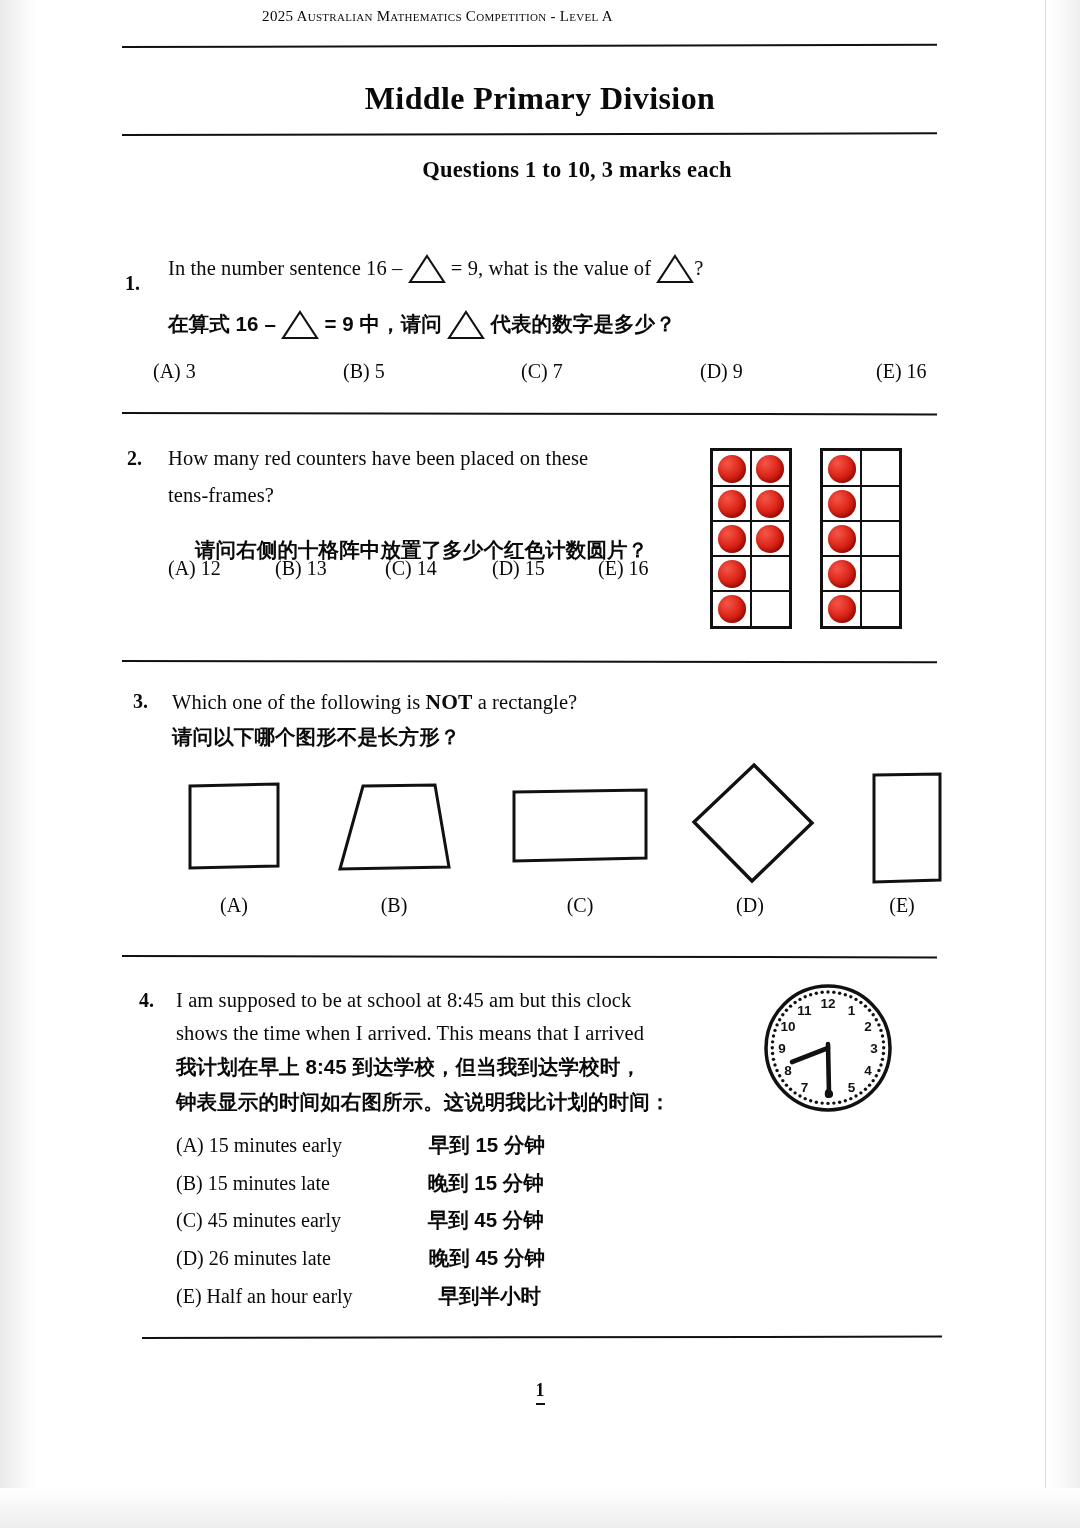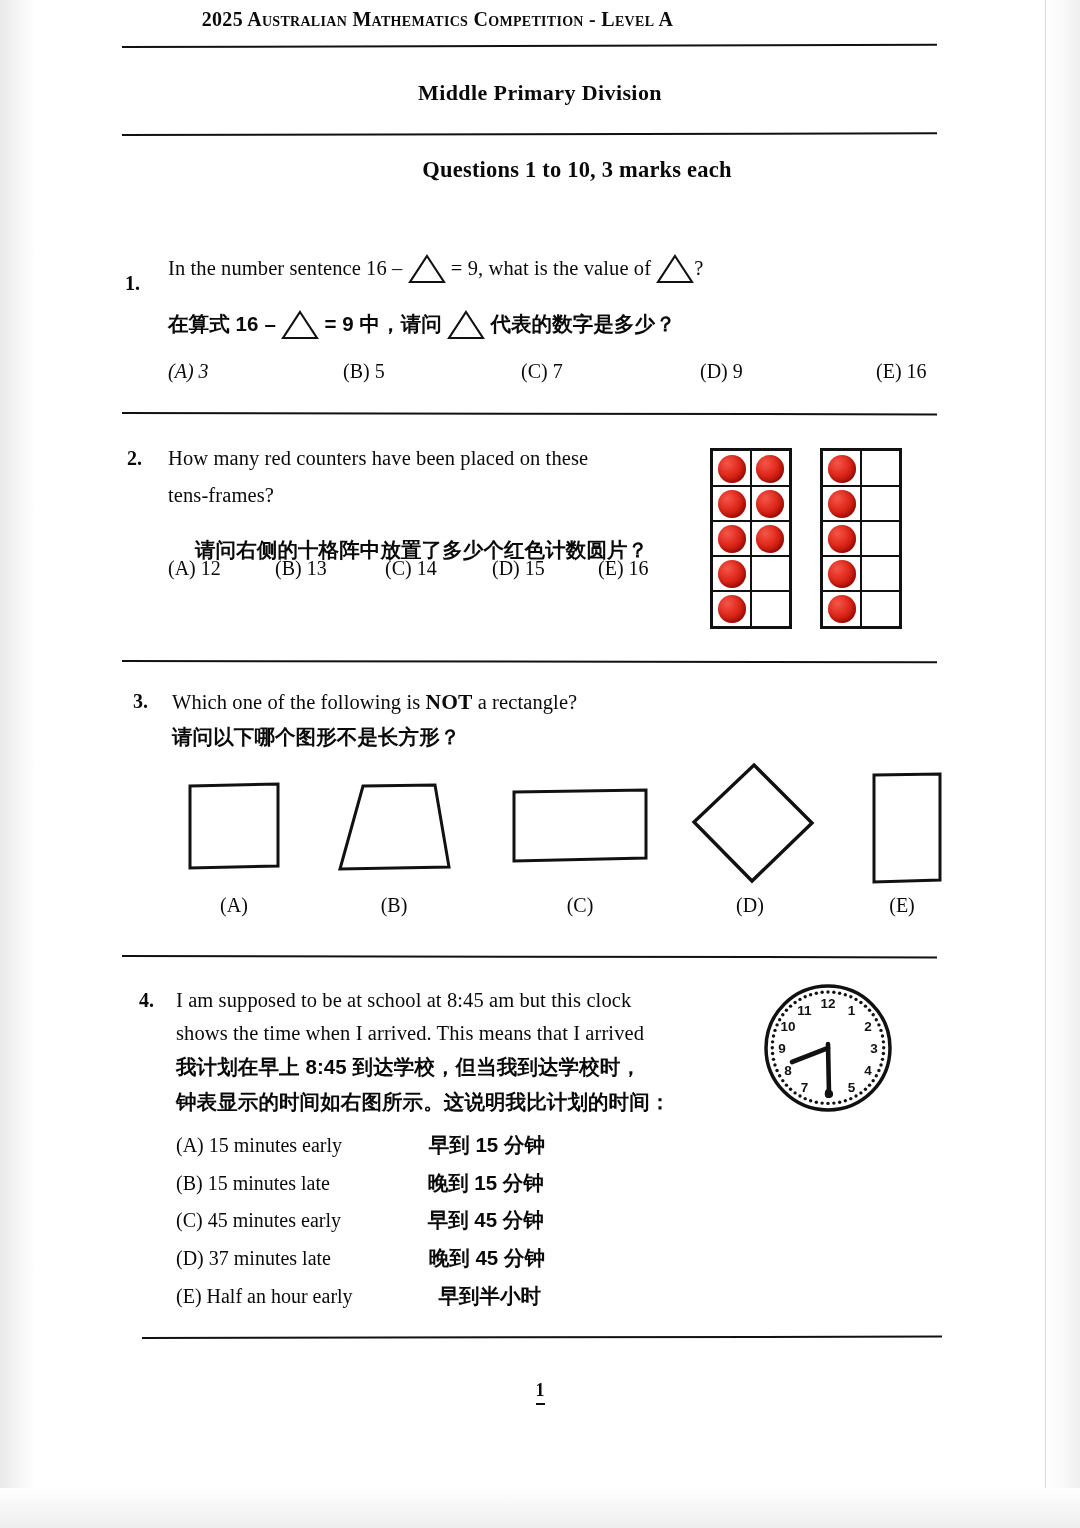--- a/index.html
+++ b/index.html
@@ -30,22 +30,22 @@
     position:absolute; left:0; bottom:0; width:1080px; height:40px;
     background:linear-gradient(to top,#ededed,#ffffff);
   }
 
   .page { position:absolute; left:0; top:0; width:1080px; height:1528px; }
 
   
   .running-head {
     position:absolute; left:0; top:8px; width:875px;
     text-align:center;
-    font-size:20px;
-    font-weight:bold;
+    font-size:15px;
+    font-weight:normal;
     letter-spacing:.3px;
     font-variant:small-caps;
   }
   .running-head .yr { font-variant:normal; }
 
   .rule {
     position:absolute;
     left:122px; width:815px;
     height:0;
     border-top:2px solid #111;
@@ -54,21 +54,21 @@
   .rule.r1 { top:46px;  transform:rotate(-0.15deg); }
   .rule.r2 { top:134px; transform:rotate(-0.12deg); }
   .rule.r3 { top:412px; transform:rotate(0.10deg); }
   .rule.r4 { top:660px; transform:rotate(0.08deg); }
   .rule.r5 { top:955px; transform:rotate(0.10deg); }
   .rule.r6 { top:1337px; left:142px; width:800px; transform:rotate(-0.10deg); }
 
   .division-title {
     position:absolute; left:0; top:80px; width:1080px;
     text-align:center;
-    font-size:22px;
+    font-size:32px;
     font-weight:bold;
     letter-spacing:.4px;
   }
 
   .marks-line {
     position:absolute; left:0; width:1080px; text-align:center;
     font-weight:bold;
     margin-left:37px;
   }
   .marks-en { top:157px; font-size:22.5px; letter-spacing:.2px; }
@@ -199,21 +199,21 @@
       </span>
       <span class="zh">= 9 中，请问</span>
       <span class="tri">
         <svg width="38" height="30" viewBox="0 0 38 30">
             <polygon points="19,2 36,28 2,28" fill="none" stroke="#111" stroke-width="2.1"></polygon>
           </svg>
       </span>
       <span class="zh">代表的数字是多少？</span>
     </div>
 
-    <div class="opt" style="left:168px; top:360px;font-style:italic;">
+    <div class="opt" style="left:153px; top:360px;">
       <span class="lab">(A)</span>
       <span>3</span>
     </div>
     <div class="opt" style="left:343px; top:360px;">
       <span class="lab">(B)</span>
       <span>5</span>
     </div>
     <div class="opt" style="left:521px; top:360px;">
       <span class="lab">(C)</span>
       <span>7</span>
@@ -440,21 +440,21 @@
       <span style="display:inline-block; width:215px;">15 minutes late</span>
       <span class="zh">晚到 15 分钟</span>
     </div>
     <div class="opt" style="left:176px; top:1206px;">
       <span class="lab">(C)</span>
       <span style="display:inline-block; width:215px;">45 minutes early</span>
       <span class="zh">早到 45 分钟</span>
     </div>
     <div class="opt" style="left:176px; top:1244px;">
       <span class="lab">(D)</span>
-      <span style="display:inline-block; width:215px;">37 minutes late</span>
+      <span style="display:inline-block; width:215px;">26 minutes late</span>
       <span class="zh">晚到 45 分钟</span>
     </div>
     <div class="opt" style="left:176px; top:1282px;">
       <span class="lab">(E)</span>
       <span style="display:inline-block; width:227px;">Half an hour early</span>
       <span class="zh">早到半小时</span>
     </div>
   </div>
 
   <div class="rule r3"></div>

